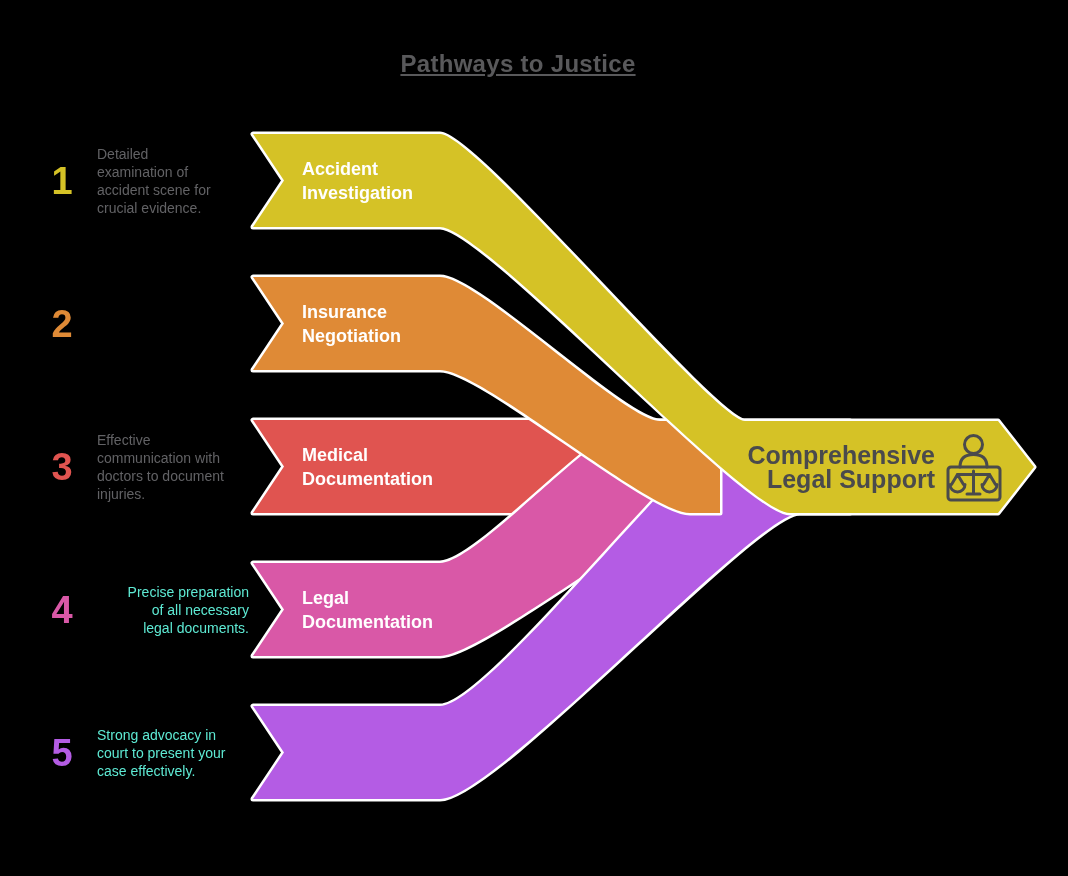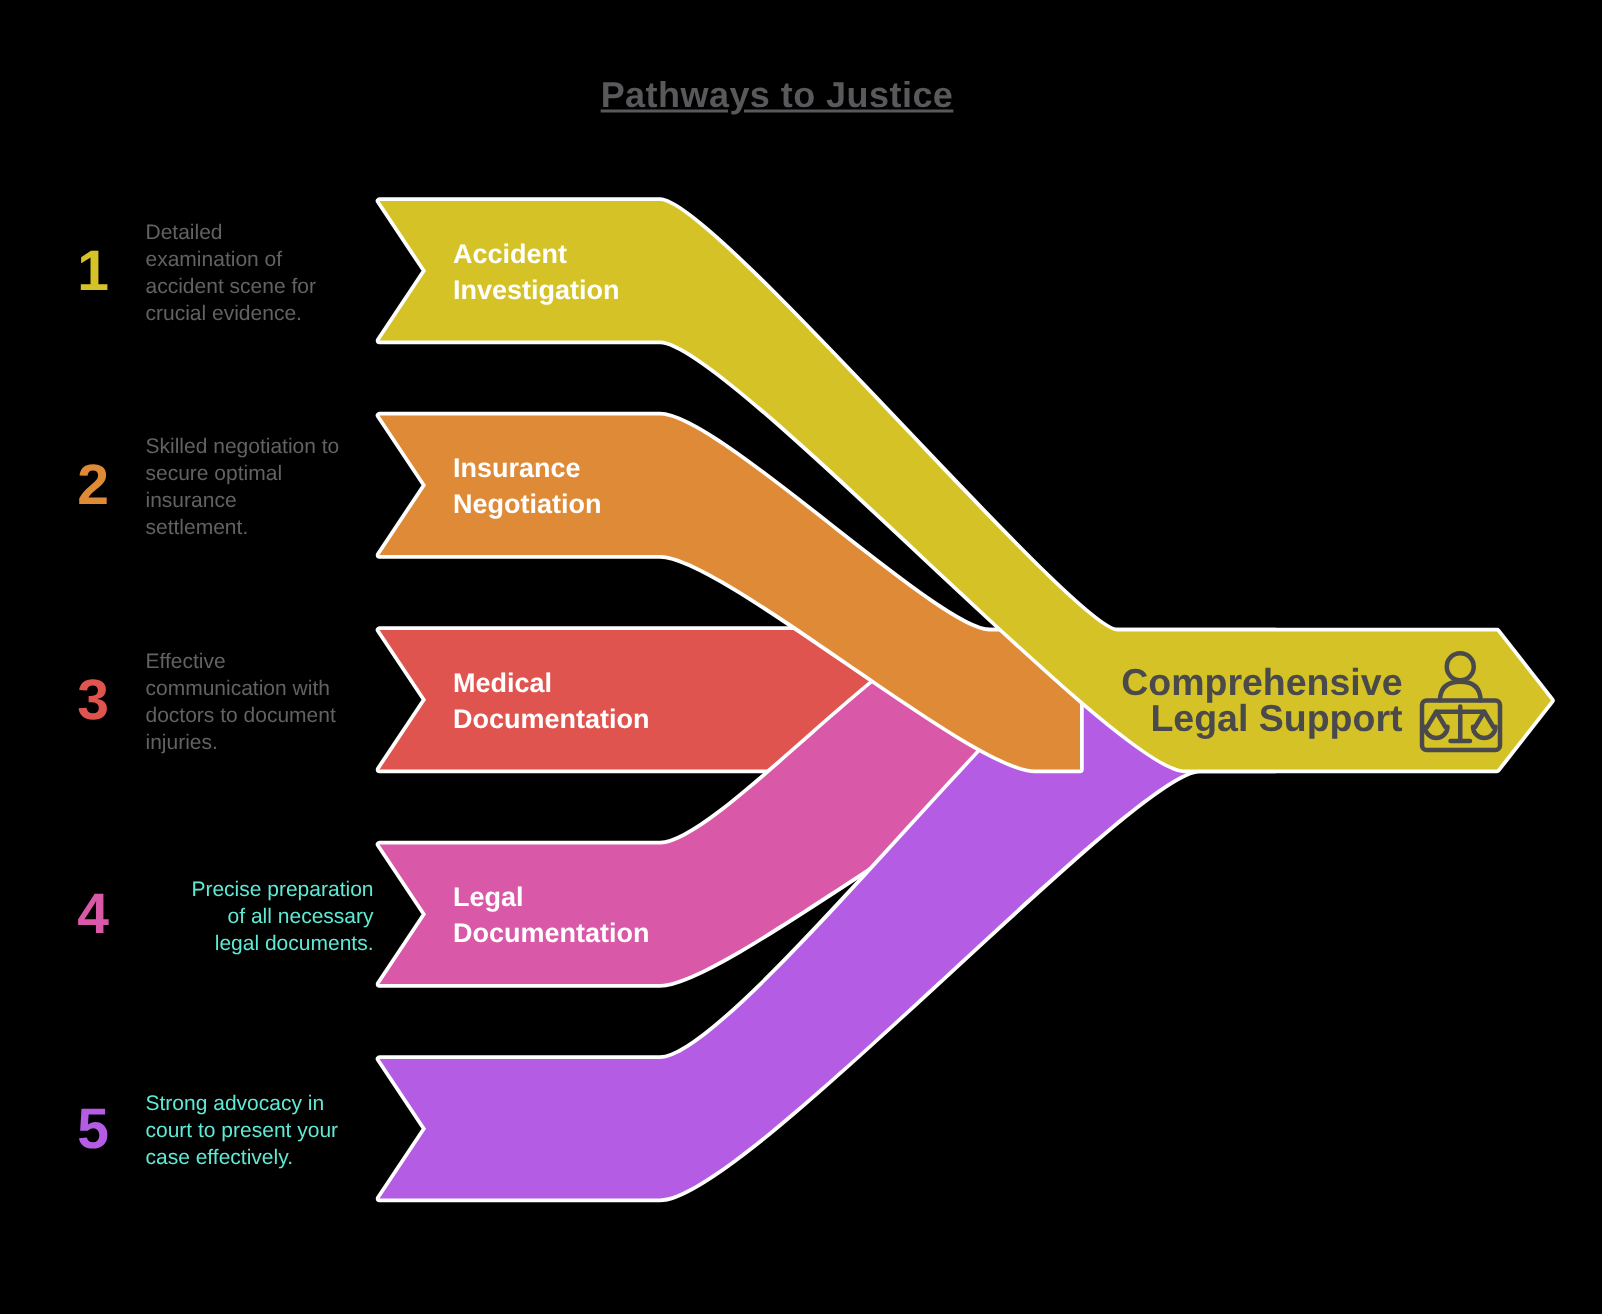--- a/index.html
+++ b/index.html
@@ -38,24 +38,20 @@
 
   <div class="num" style="top: 181px; color: rgb(213, 194, 38);">1</div>
   <div class="desc" style="top: 181px; color: rgb(98, 98, 101);">Detailed
 examination of
 accident scene for
 crucial evidence.</div>
   <div class="blabel" style="top:181px">Accident
 Investigation</div>
 
   <div class="num" style="top: 324px; color: rgb(223, 138, 54);">2</div>
-  <div class="desc" style="top: 324px; color: rgb(98, 98, 101);">Skilled negotiation to
-secure optimal
-insurance
-settlement.</div>
   <div class="blabel" style="top:324px">Insurance
 Negotiation</div>
 
   <div class="num" style="top: 467px; color: rgb(224, 84, 80);">3</div>
   <div class="desc" style="top: 467px; color: rgb(98, 98, 101);">Effective
 communication with
 doctors to document
 injuries.</div>
   <div class="blabel" style="top:467px">Medical
 Documentation</div>

